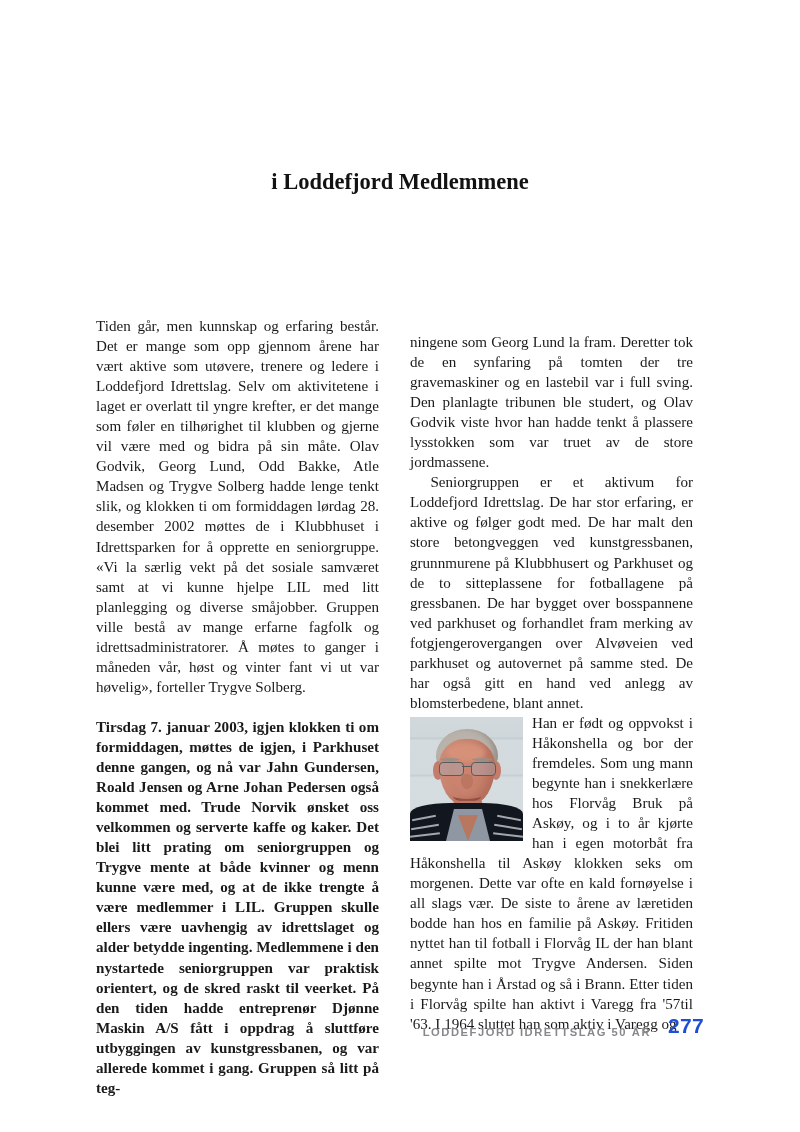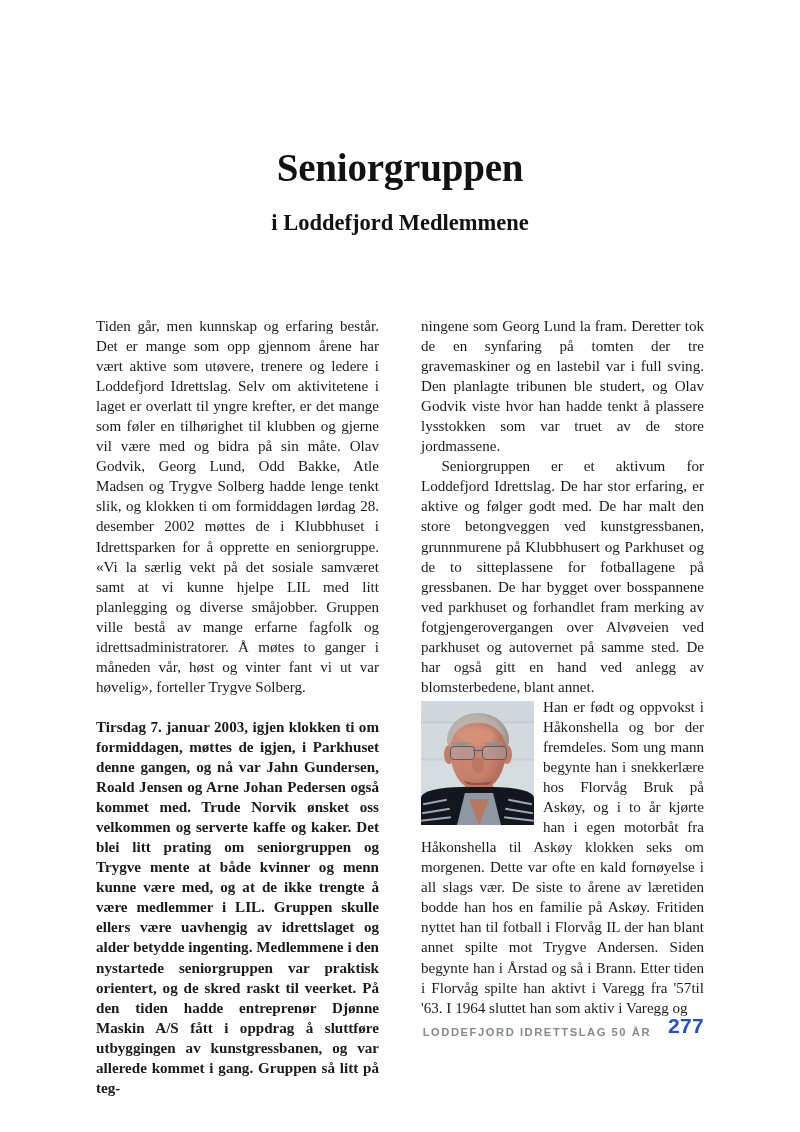--- a/index.html
+++ b/index.html
@@ -57,21 +57,21 @@
     top: 316px;
     width: 608px;
     height: 660px;
   }
   .col {
     position: absolute;
     top: 0;
     width: 283px;
   }
   .col-left  { left: 0; }
-  .col-right { left: 325px; }
+  .col-right { left: 314px; margin-top: 16px; }
 
   p.body {
     margin: 0;
     font-size: 15.1px;
     line-height: 20.05px;
     text-align: justify;
     text-justify: inter-word;
     hyphens: manual;
     -webkit-hyphens: manual;
     color: #1a1a1a;
@@ -292,21 +292,20 @@
     color: #1d4ed8;
     letter-spacing: .3px;
   }
 </style>
 </head>
 <body>
 
 <div class="page">
 
   <div class="title-block">
-    <h1 class="doc-title">Seniorgruppen</h1>
     <h2 class="doc-subtitle">i Loddefjord Medlemmene</h2>
   </div>
 
   <div class="columns">
 
     <div class="col col-left">
       <p class="body">Tiden går, men kunnskap og erfaring består. Det er mange som opp gjennom årene har vært aktive som utøvere, trenere og ledere i Loddefjord Idrettslag. Selv om aktivitetene i laget er overlatt til yngre krefter, er det mange som føler en tilhørighet til klubben og gjerne vil være med og bidra på sin måte. Olav Godvik, Georg Lund, Odd Bakke, Atle Madsen og Trygve Solberg hadde lenge tenkt slik, og klokken ti om formiddagen lørdag 28. desember 2002 møttes de i Klubbhuset i Idrettsparken for å opprette en seniorgruppe. «Vi la særlig vekt på det sosiale samværet samt at vi kunne hjelpe LIL med litt planlegging og diverse småjobber. Gruppen ville bestå av mange erfarne fagfolk og idrettsadministratorer. Å møtes to ganger i måneden vår, høst og vinter fant vi ut var høvelig», forteller Trygve Solberg.</p>
       <p class="body gap">Tirsdag 7. januar 2003, igjen klokken ti om formiddagen, møttes de igjen, i Parkhuset denne gangen, og nå var Jahn Gundersen, Roald Jensen og Arne Johan Pedersen også kommet med. Trude Norvik ønsket oss velkommen og serverte kaffe og kaker. Det blei litt prating om seniorgruppen og Trygve mente at både kvinner og menn kunne være med, og at de ikke trengte å være medlemmer i LIL. Gruppen skulle ellers være uavhengig av idrettslaget og alder betydde ingenting. Medlemmene i den nystartede seniorgruppen var praktisk orientert, og de skred raskt til veerket. På den tiden hadde entreprenør Djønne Maskin A/S fått i oppdrag å sluttføre utbyggingen av kunstgressbanen, og var allerede kommet i gang. Gruppen så litt på teg-</p>
     </div>
 

